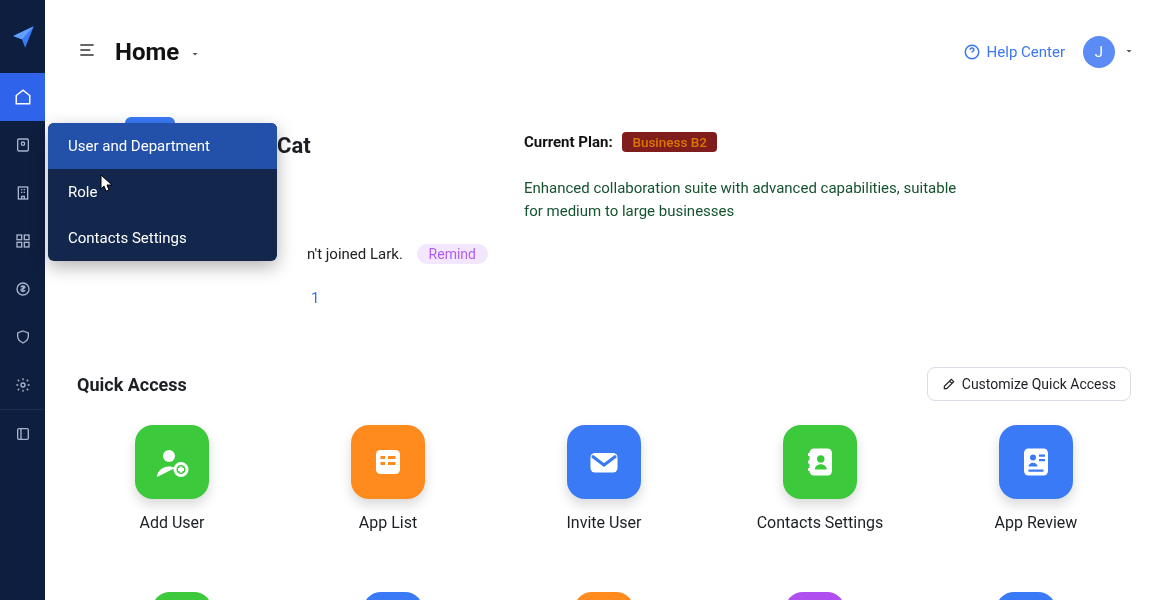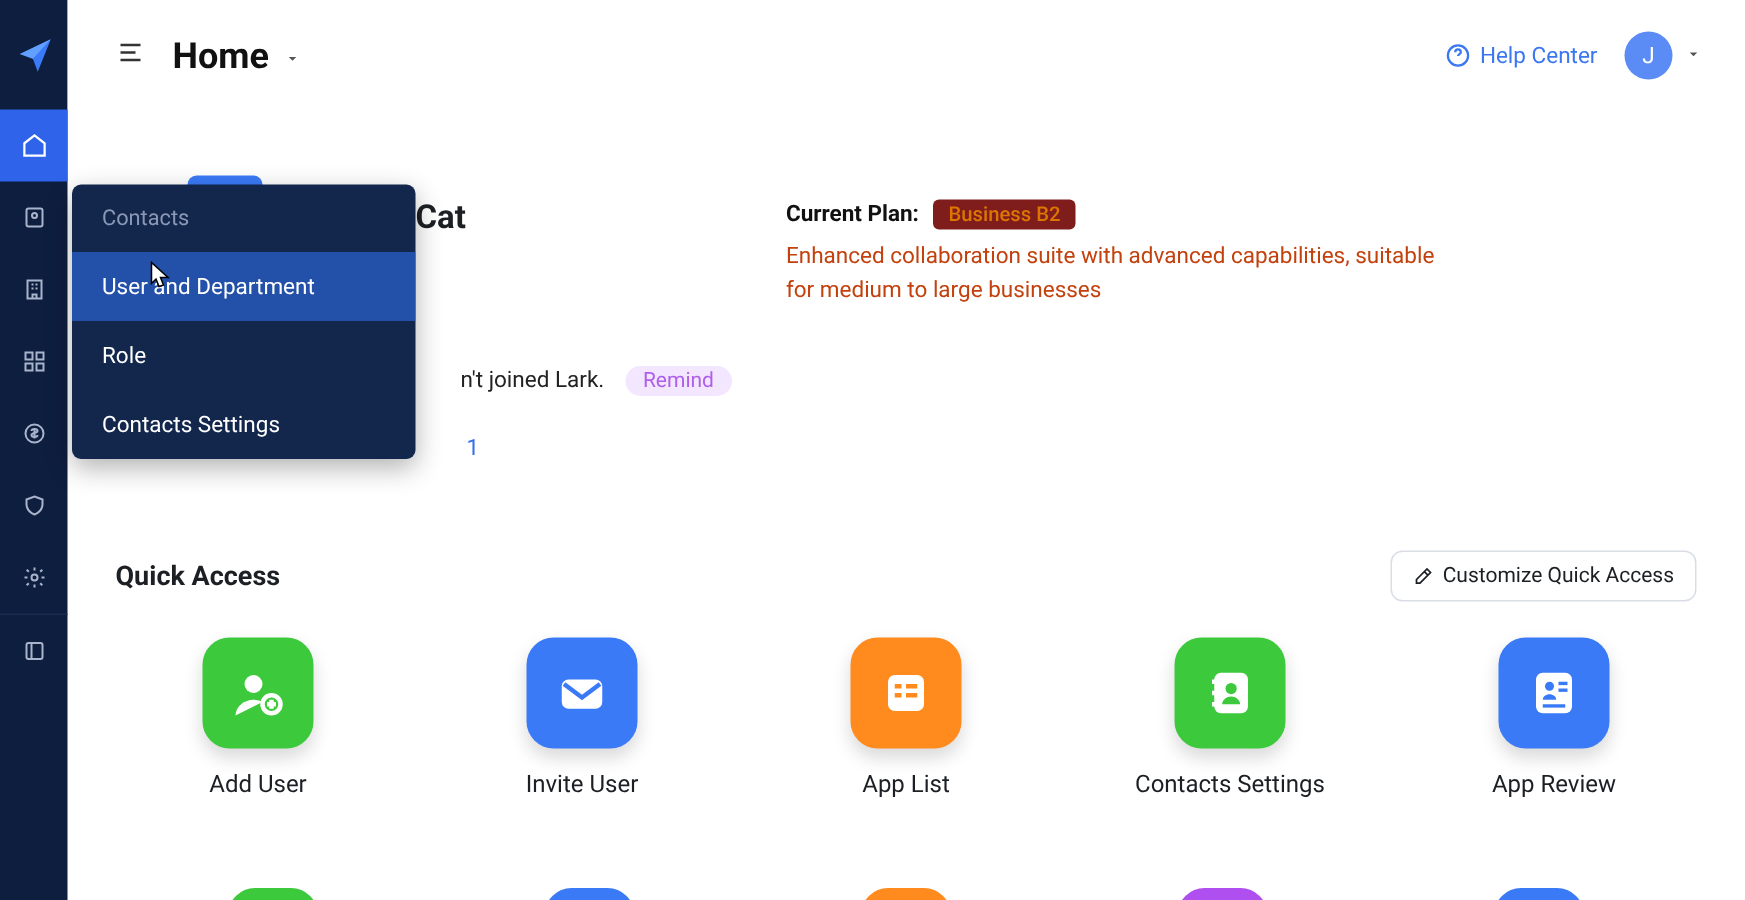--- a/index.html
+++ b/index.html
@@ -19,21 +19,21 @@
   }
   .nav-items { display: flex; flex-direction: column; }
   .nav-item {
     width: 45px; height: 48px; display:flex; align-items:center; justify-content:center;
     color:#a9b4cc;
   }
   .nav-item.active { background:#2f63e9; color:#fff; }
   .nav-sep { height:1px; background:#1b2b4f; width:100%; }
   
   .header {
-    position:absolute; left:45px; top:0; right:0; height:73px;
+    position:absolute; left:45px; top:15px; right:0; height:73px;
     display:flex; align-items:center; padding:0 28px 0 32px;
     background:#fff;
   }
   .hamburger { margin-right:18px; color:#333; cursor:pointer; }
   .page-title { font-size:24px; font-weight:700; color:#111; display:flex; align-items:center; }
   .page-title .chev { margin-left:10px; color:#555; }
   .header-right { margin-left:auto; display:flex; gap:18px; }
   .help-center { display:flex; align-items:center; color:#3b77ef; font-size:15px; cursor:pointer; }
   .help-center svg { margin-right:6px; }
   .avatar { width:32px; height:32px; border-radius:50%; background:#5b8cf6; color:#fff; display:flex; align-items:center; justify-content:center; font-size:15px; }
@@ -47,21 +47,21 @@
   .company-row { margin-top:60px; display:flex; }
   .company-col-left { max-width:520px; }
   .company-name { font-size:22px; font-weight:700; color:#1c1f24; }
   .join-msg { margin-top:86px; font-size:15px; color:#222; }
   .remind-pill { display:inline-block; margin-left:10px; background:#f3e6ff; color:#b05fe8; border-radius:14px; padding:2px 12px; font-size:14px; }
   .invite-links { margin-top:24px; }
   .invite-link { color:#356fef; font-size:15px; }
   .company-col-right { margin-left:36px; }
   .plan-line { font-size:15px; color:#111; font-weight:700; }
   .plan-badge { background:#7f1d1d; color:#dd7600; padding:2px 10px; border-radius:4px; font-size:13.5px; font-weight:500; margin-left:6px; }
-  .plan-desc { margin-top:8px; font-size:15px; color:#c2410c; line-height:1.55; max-width:450px; }
+  .plan-desc { margin-top:26px; font-size:15px; color:#14532d; line-height:1.55; max-width:450px; }
   
   .qa-header { display:flex; align-items:center; margin-top:60px; }
   .qa-title { font-size:18px; font-weight:700; color:#1c1f24; }
   .qa-custom { margin-left:auto; display:flex; align-items:center; padding:8px 14px; border:1px solid #d9dde5; border-radius:8px; font-size:14px; color:#1c1f24; cursor:pointer; }
   .qa-custom svg { margin-right:6px; }
   .qa-grid { display:grid; grid-template-columns:repeat(5, 1fr); margin-top:24px; column-gap:10px; row-gap:48px;gap:26px; }
   .qa-item { display:flex; flex-direction:column; align-items:center; cursor:pointer; }
   .qa-box {
     width:74px; height:74px; border-radius:18px; display:flex; align-items:center; justify-content:center;
     box-shadow: 0 6px 12px rgba(0,0,0,0.15);
@@ -223,39 +223,39 @@
         <svg width="36" height="36" viewBox="0 0 24 24" fill="#fff">
             <circle cx="10" cy="8" r="4"></circle>
             <path d="M2 22c0-4 4-7 8-7 1.5 0 2.9.4 4 1"></path>
             <circle cx="18" cy="17" r="4" fill="none" stroke="#fff" stroke-width="2"></circle>
             <path d="M18 15v4M16 17h4" stroke="#fff" stroke-width="2"></path>
           </svg>
       </div>
       <div class="qa-label">Add User</div>
     </div>
     <div class="qa-item">
-      <div class="qa-box qa-blue">
-        <svg width="36" height="36" viewBox="0 0 24 24" fill="#fff">
-            <rect x="3" y="6" width="18" height="13" rx="3"></rect>
-            <path d="M4 8l8 6 8-6" fill="none" stroke="#3b7af7" stroke-width="2"></path>
-          </svg>
-      </div>
-      <div class="qa-label">Invite User</div>
-    </div>
-    <div class="qa-item">
       <div class="qa-box qa-orange">
         <svg width="36" height="36" viewBox="0 0 24 24" fill="#fff">
             <rect x="4" y="4" width="16" height="16" rx="3"></rect>
             <rect x="7" y="8" width="3" height="2" fill="#ff8a1e"></rect>
             <rect x="12" y="8" width="5" height="2" fill="#ff8a1e"></rect>
             <rect x="7" y="12" width="3" height="2" fill="#ff8a1e"></rect>
             <rect x="12" y="12" width="5" height="2" fill="#ff8a1e"></rect>
           </svg>
       </div>
       <div class="qa-label">App List</div>
+    </div>
+    <div class="qa-item">
+      <div class="qa-box qa-blue">
+        <svg width="36" height="36" viewBox="0 0 24 24" fill="#fff">
+            <rect x="3" y="6" width="18" height="13" rx="3"></rect>
+            <path d="M4 8l8 6 8-6" fill="none" stroke="#3b7af7" stroke-width="2"></path>
+          </svg>
+      </div>
+      <div class="qa-label">Invite User</div>
     </div>
     <div class="qa-item">
       <div class="qa-box qa-green">
         <svg width="36" height="36" viewBox="0 0 24 24" fill="#fff">
             <rect x="5" y="3" width="15" height="18" rx="3"></rect>
             <circle cx="12.5" cy="10" r="2.5" fill="#3cc93c"></circle>
             <path d="M8.5 17c0-2 2-3.5 4-3.5s4 1.5 4 3.5" fill="#3cc93c"></path>
             <rect x="4" y="6" width="2" height="2"></rect>
             <rect x="4" y="11" width="2" height="2"></rect>
             <rect x="4" y="16" width="2" height="2"></rect>
@@ -291,21 +291,20 @@
     <div>
         <div class="qa-stub qa-purple"></div>
       </div>
     <div>
         <div class="qa-stub qa-blue"></div>
       </div>
   </div>
 </div>
 
 <div class="contacts-popup">
-  <div class="popup-head">Contacts</div>
   <div class="popup-item active">User and Department</div>
   <div class="popup-item">Role</div>
   <div class="popup-item">Contacts Settings</div>
 </div>
 
 <div class="cursor-ptr">
   <svg width="18" height="22" viewBox="0 0 18 22">
       <path d="M2 2v14l3-3 2 5 3-1-2-5h5z" fill="#fff" stroke="#000" stroke-width="1"></path>
     </svg>
 </div>

